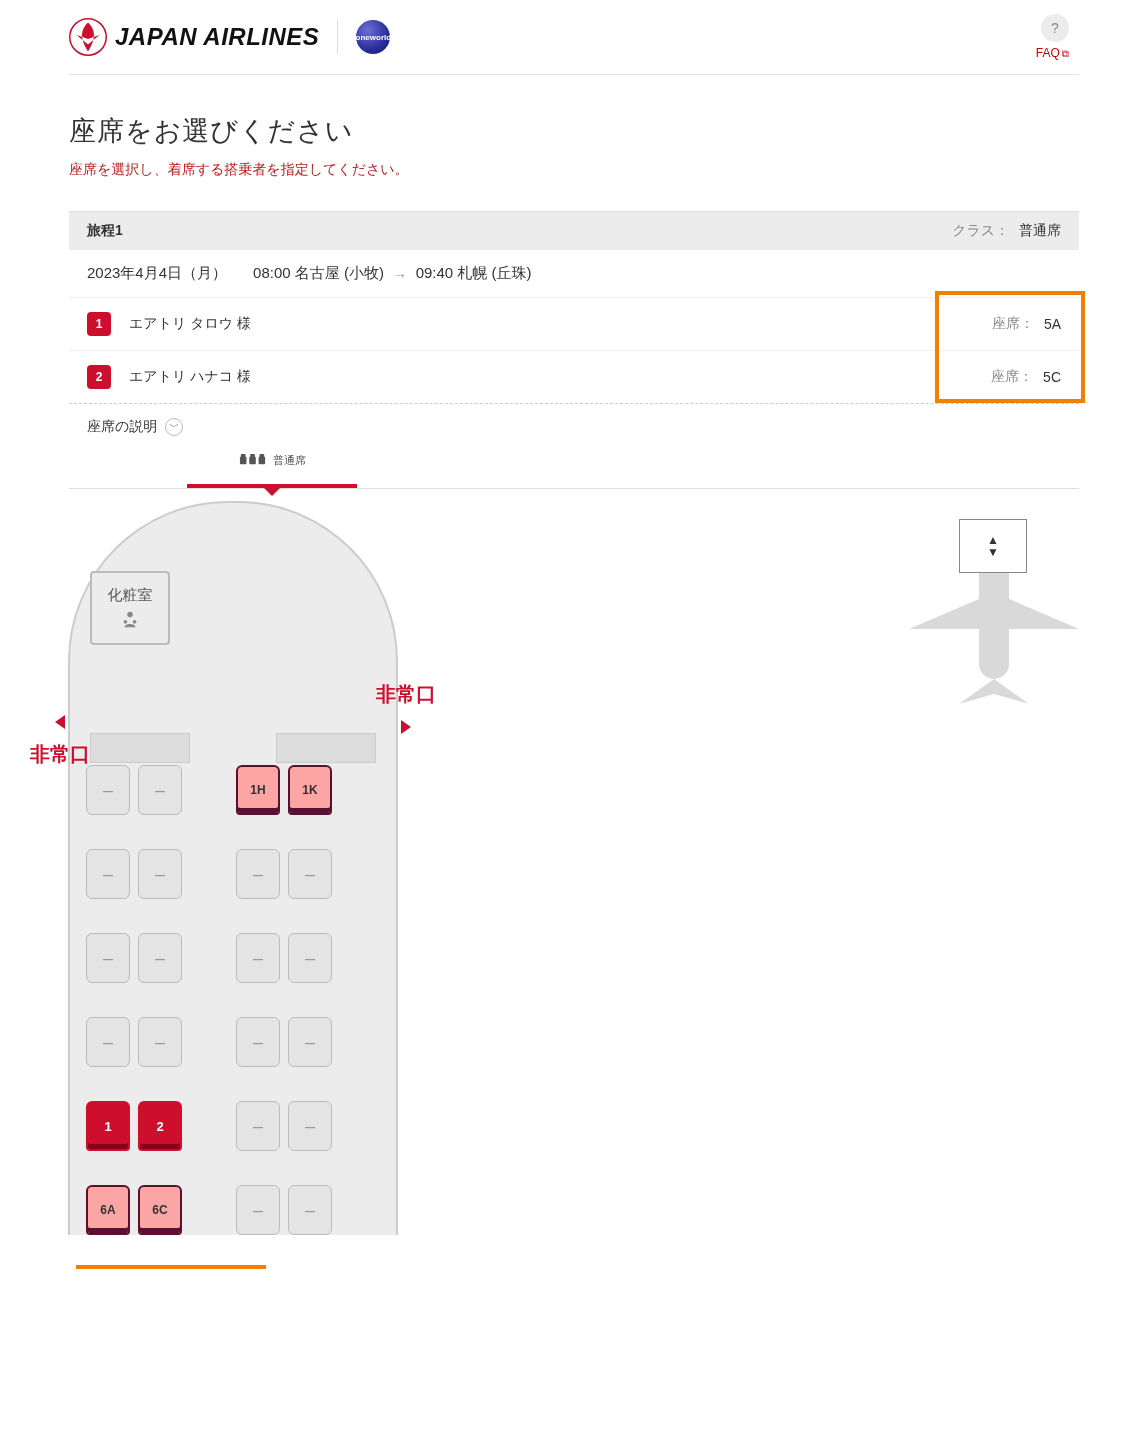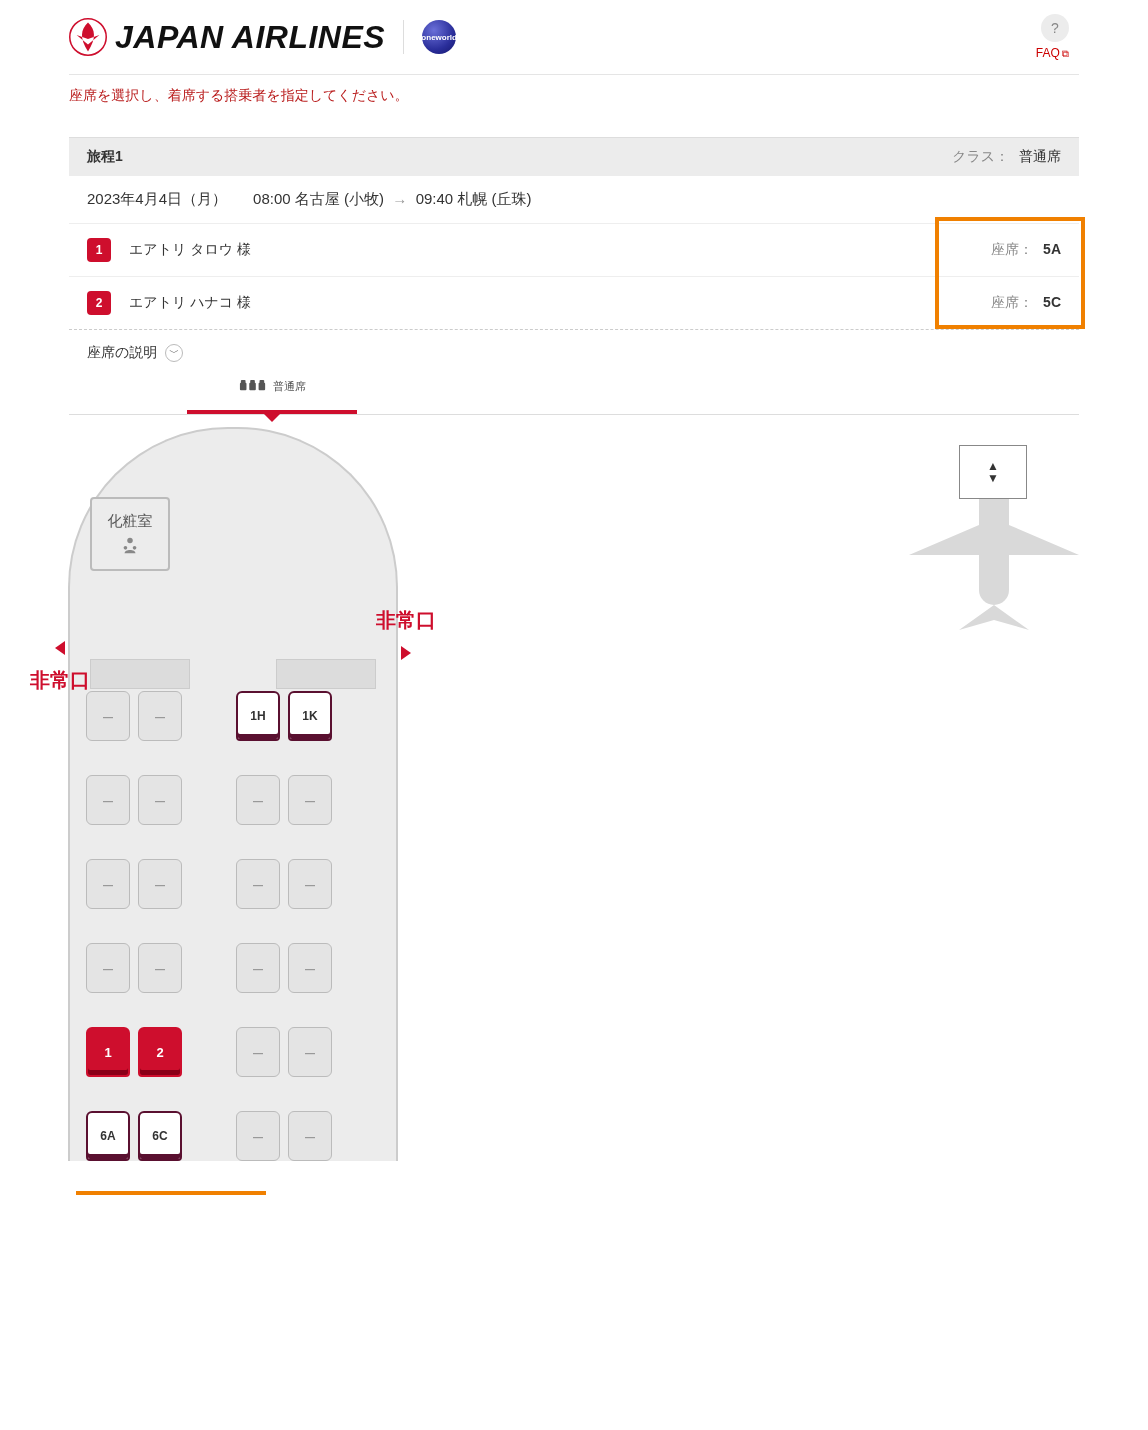--- a/index.html
+++ b/index.html
@@ -4,21 +4,21 @@
 <style>
   * { box-sizing: border-box; margin: 0; padding: 0; }
   body { font-family: -apple-system, "Hiragino Sans", "Hiragino Kaku Gothic ProN", Meiryo, sans-serif; background: #fff; color: #333; }
   .container { width: 1010px; margin: 0 auto; }
 
   
   .header { height: 75px; display: flex; align-items: center; justify-content: space-between; border-bottom: 1px solid #e5e5e5; padding: 0 10px 0 0; }
   .brand { display: flex; align-items: center; gap: 18px; }
   .jal-logo { display: flex; align-items: center; gap: 8px; }
   .jal-crane { width: 38px; height: 38px; }
-  .jal-word { font-weight: 800; font-style: italic; font-size: 32px; letter-spacing: 0.5px; color: #111; }
+  .jal-word { font-weight: 800; font-style: italic; font-size: 24px; letter-spacing: 0.5px; color: #111; }
   .brand-sep { width: 1px; height: 34px; background: #ddd; }
   .oneworld { width: 34px; height: 34px; border-radius: 50%; background: radial-gradient(circle at 35% 30%, #6a6fd8, #2a2e9a 60%, #14166b); color: #fff; font-size: 8px; display: flex; align-items: center; justify-content: center; font-weight: 600; }
   .help-group { display: flex; flex-direction: column; align-items: flex-end; gap: 4px; }
   .help-circ { width: 28px; height: 28px; border-radius: 50%; background: #ececec; color: #888; display: flex; align-items: center; justify-content: center; font-size: 14px; cursor: pointer; }
   .faq-link { font-size: 12px; color: #c00; text-decoration: none; cursor: pointer; }
   .ext-icon { font-size: 10px; margin-left: 2px; }
 
   
   .page-title { font-size: 27px; font-weight: 400; margin-top: 38px; letter-spacing: 1px; }
   .page-subtitle { font-size: 14px; color: #b91c1c; margin-top: 12px; }
@@ -27,23 +27,23 @@
   .itin { margin-top: 32px; }
   .itin-head { background: #ececec; display: flex; justify-content: space-between; padding: 10px 18px; font-size: 14px; border-top: 1px solid #ddd; }
   .itin-head-left { font-weight: 600; }
   .itin-head-right .class-label { color: #888; margin-right: 6px; }
   .itin-flight { padding: 14px 18px; font-size: 15px; display: flex; gap: 26px; align-items: center; border-bottom: 1px solid #eee; }
   .arrow { color: #999; }
 
   .pax-row { display: flex; align-items: center; justify-content: space-between; padding: 14px 18px; border-bottom: 1px solid #eee; font-size: 14px; }
   .pax-left { display: flex; align-items: center; gap: 18px; }
   .pax-badge { width: 24px; height: 24px; border-radius: 4px; background: #ce0e2d; color: #fff; font-size: 12px; font-weight: 600; display: flex; align-items: center; justify-content: center; }
-  .pax-right { display: flex; gap: 10px; }
+  .pax-right { display: flex; align-items: center; gap: 10px; }
   .seat-label { color: #888; }
-  .seat-val { font-weight: 700; }
+  .seat-val { font-weight: 400; }
   .hl-orange { position: absolute; border: 4px solid #f08000; pointer-events: none; }
   .itin-wrap { position: relative; }
 
   .seat-legend-link { display: flex; align-items: center; gap: 8px; padding: 14px 18px 8px; font-size: 14px; color: #333; cursor: pointer; }
   .chev { width: 18px; height: 18px; border: 1px solid #bbb; border-radius: 50%; display: flex; align-items: center; justify-content: center; font-size: 10px; color: #666; }
 
   
   .class-tabs { position: relative; border-bottom: 1px solid #ddd; margin-top: 6px; padding-top: 10px; }
   .class-tab { display: flex; align-items: center; gap: 6px; position: absolute; left: 170px; top: 2px; font-size: 11px; color: #555; }
   .seat-ico { width: 28px; height: 16px; }
@@ -65,21 +65,21 @@
   .storage { position: absolute; top: 230px; left: 20px; right: 20px; display: flex; justify-content: space-between; }
   .storage-box { width: 100px; height: 30px; background: #dcdcdc; border: 1px solid #ccc; }
 
   .seat-rows { margin-top: 120px; padding: 0 16px; }
   .seat-row { display: flex; gap: 54px; margin-bottom: 34px; }
   .seat-pair { display: flex; gap: 8px; }
   .seat { width: 44px; height: 50px; border: 1px solid #bbb; border-radius: 6px; background: #e4e4e4; display: flex; align-items: center; justify-content: center; font-size: 13px; color: #888; cursor: pointer; position: relative; }
   .seat.unavail::before, .seat.unavail::after { content: ''; }
   .seat.unavail { color: #999; }
   .seat .minus { font-size: 18px; color: #999; }
-  .seat.avail { background: #ffffff; border: 2px solid #5a1030; color: #333; font-size: 12px; font-weight: 600; border-radius: 6px 6px 4px 4px; box-shadow: inset 0 -5px 0 #5a1030; }
+  .seat.avail { background: #fca5a5; border: 2px solid #5a1030; color: #333; font-size: 12px; font-weight: 600; border-radius: 6px 6px 4px 4px; box-shadow: inset 0 -5px 0 #5a1030; }
   .seat.selected { background: #ce0e2d; border: 2px solid #ce0e2d; color: #fff; font-size: 13px; font-weight: 600; border-radius: 6px 6px 4px 4px; box-shadow: inset 0 -5px 0 #8a0018; }
 
   .hl-orange.seats { left: 6px; top: 762px; width: 190px; height: 104px; }
 
   .wing-shadow { position: absolute; left: -60px; right: -60px; top: 870px; height: 120px; background: #cfcfcf; z-index: -1; }
   .fuse-outer { position: relative; margin-left: -1px; }
 
   
   .mini-plane { margin-left: auto; margin-top: 30px; width: 170px; position: relative; }
   .mini-plane svg { width: 170px; height: 190px; }
@@ -107,20 +107,21 @@
         </div>
     </div>
     <div class="help-group">
       <div class="help-circ">
           <span>?</span>
         </div>
       <a class="faq-link"><span>FAQ</span><span class="ext-icon">⧉</span></a>
     </div>
   </div>
 
+  <h1 class="page-title">座席をお選びください</h1>
   <p class="page-subtitle">座席を選択し、着席する搭乗者を指定してください。</p>
 
   <div class="itin itin-wrap">
     <div class="itin-head">
       <div class="itin-head-left">旅程1</div>
       <div class="itin-head-right">
         <span class="class-label">クラス：</span>
         <span>普通席</span>
       </div>
     </div>

